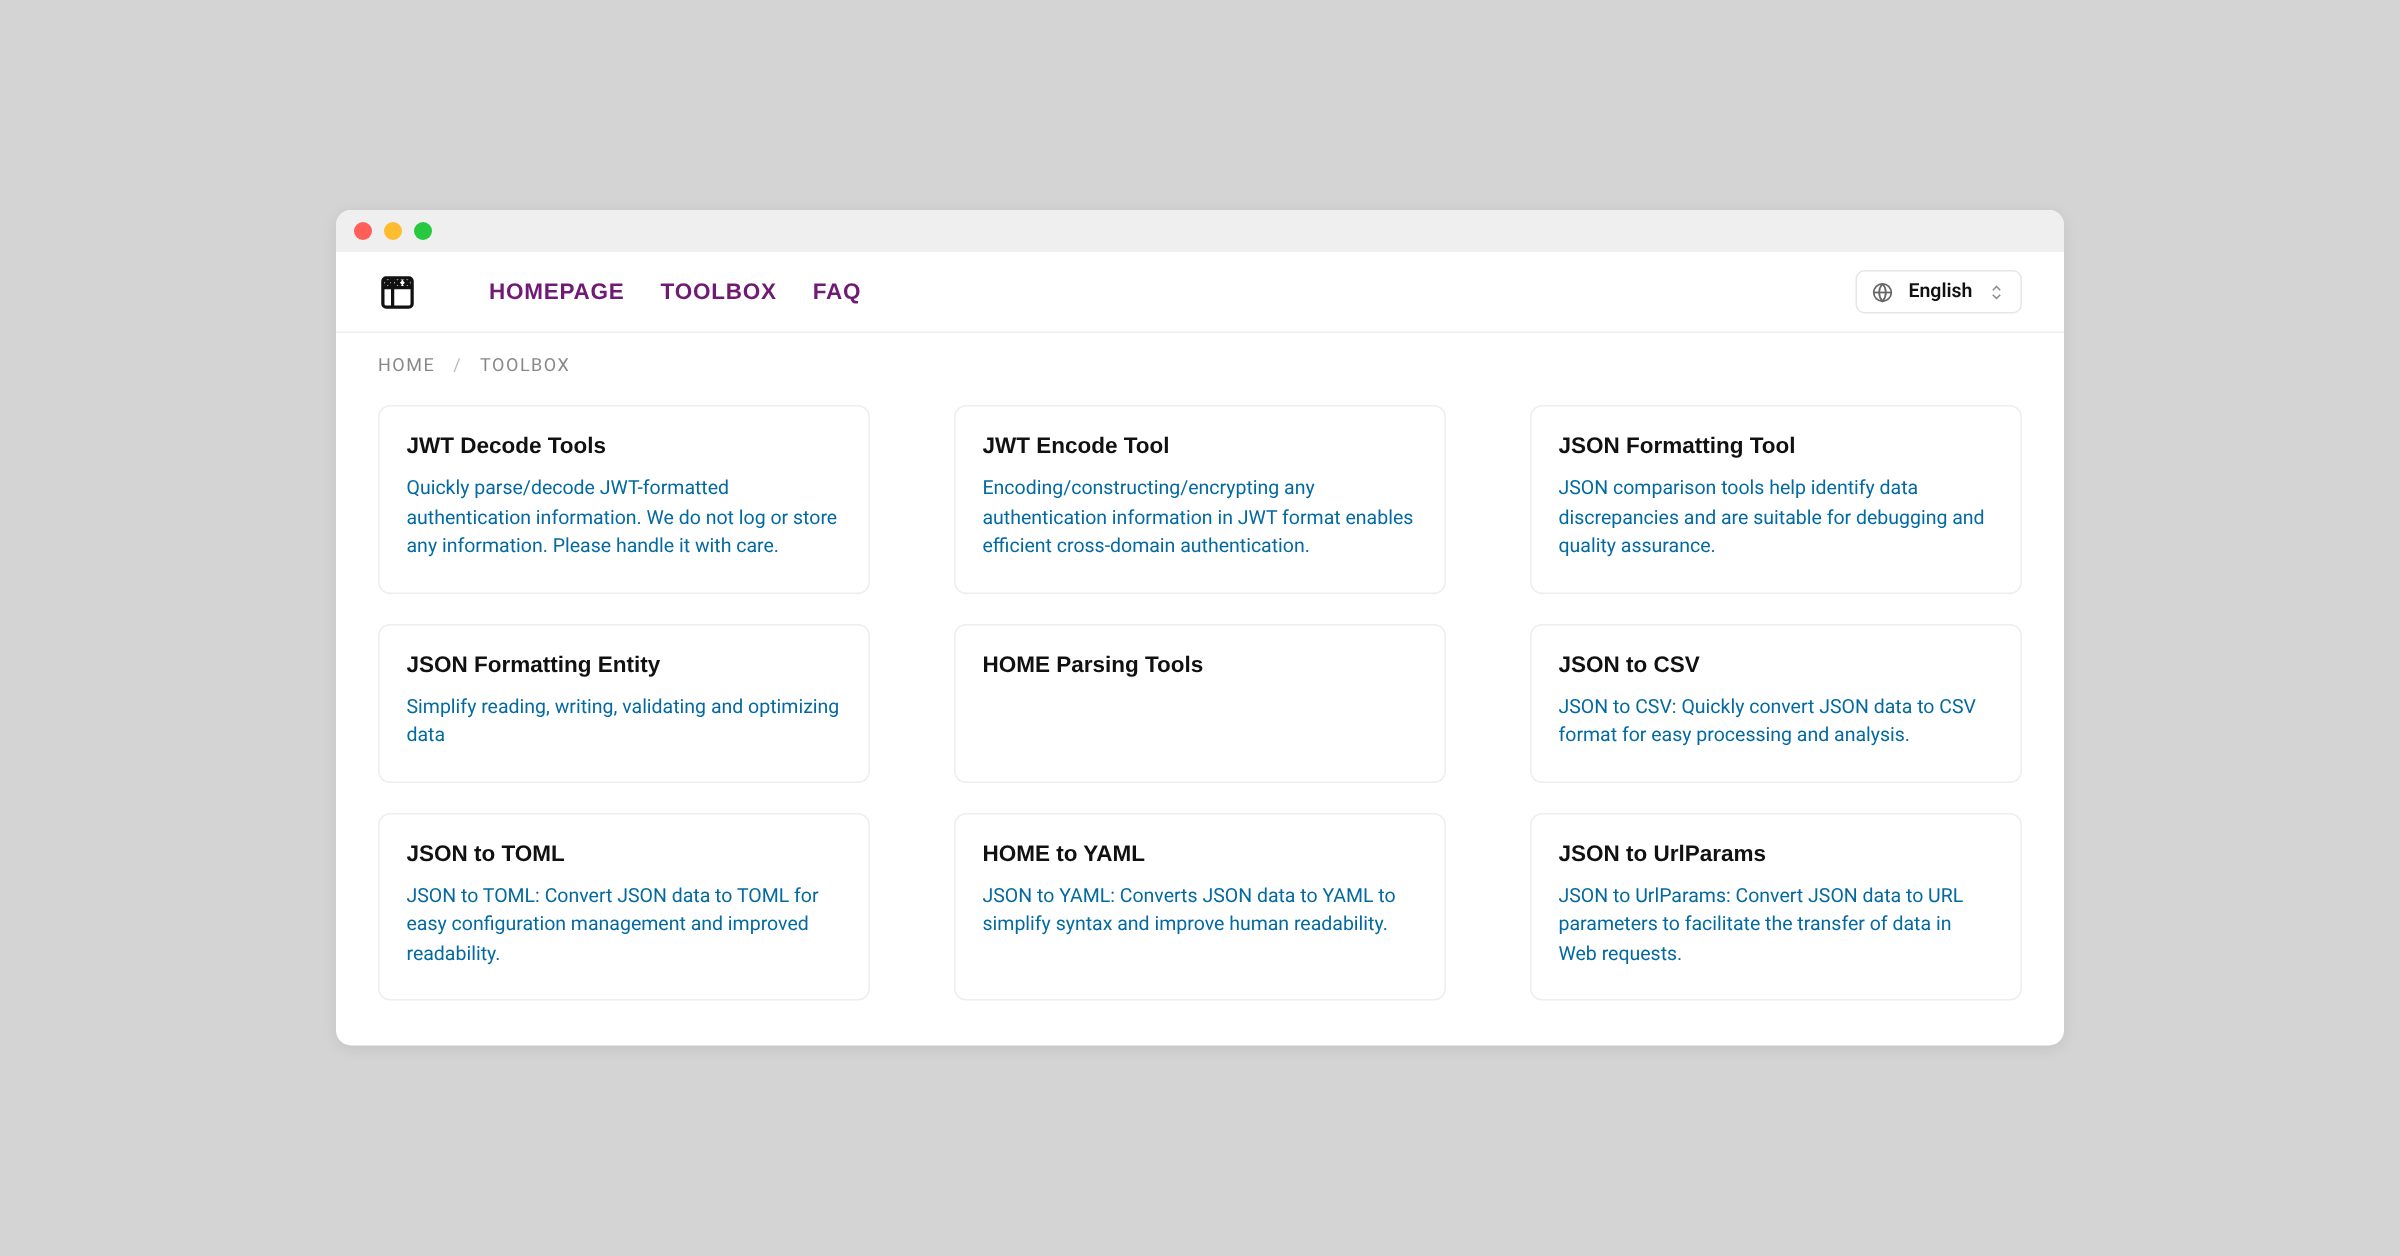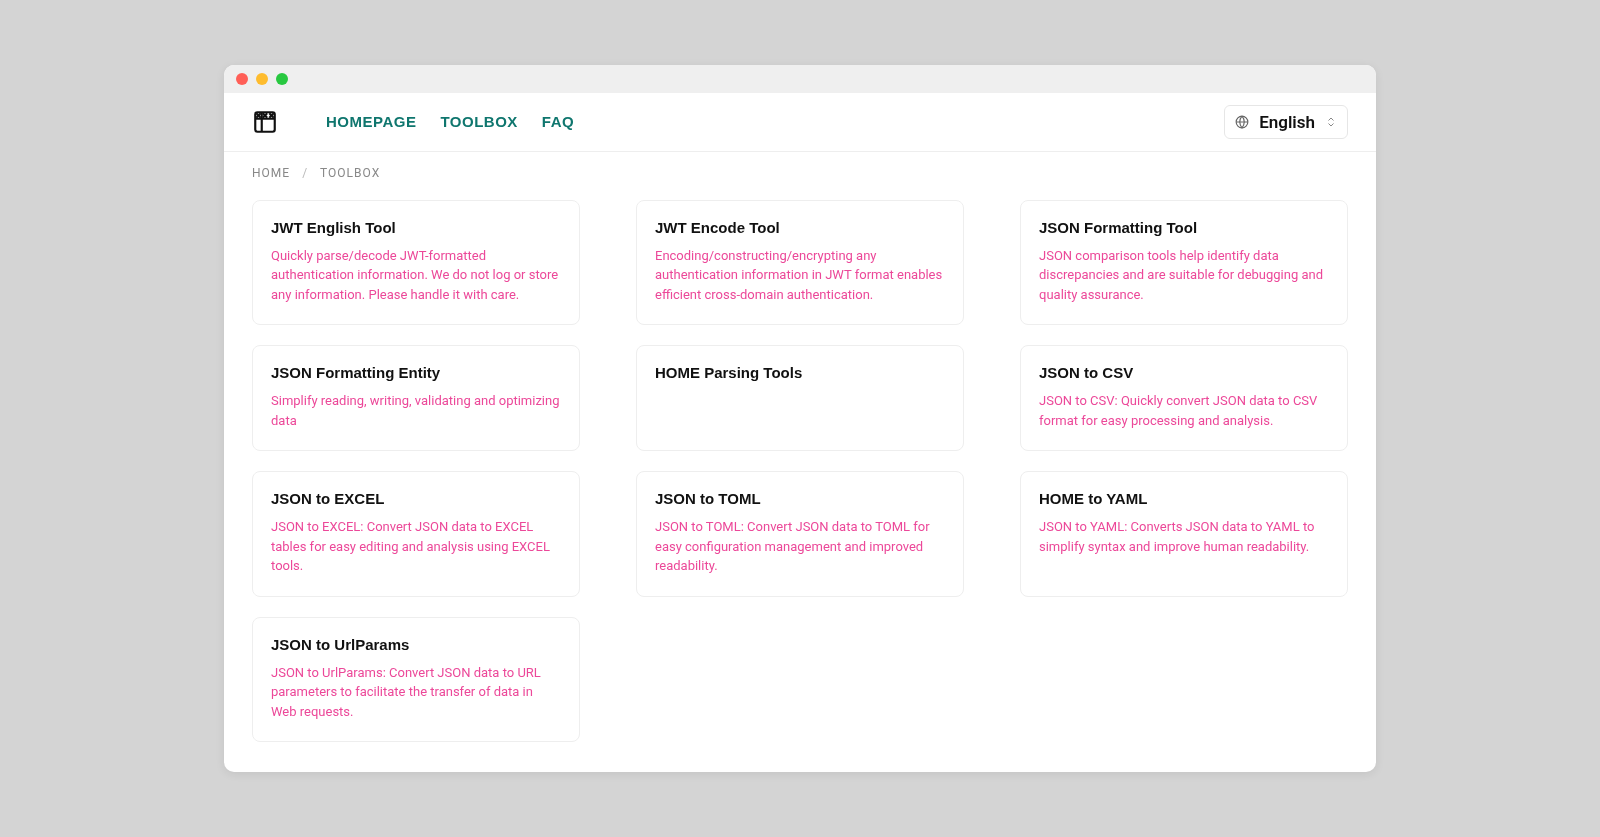--- a/index.html
+++ b/index.html
@@ -61,21 +61,21 @@
 
 .nav {
   display: flex;
   gap: 24px;
 }
 
 .nav-item {
   font-size: 15px;
   font-weight: 700;
   letter-spacing: 0.5px;
-  color: #0f766e;
+  color: #701a75;
   font-family: Arial, sans-serif;
   cursor: pointer;
 }
 
 .lang-selector {
   margin-left: auto;
   display: flex;
   align-items: center;
   border: 1px solid #e6e6e6;
   border-radius: 6px;
@@ -84,21 +84,21 @@
   cursor: pointer;
   min-width: 108px;
 }
 
 .lang-selector .globe {
   font-size: 14px;
   color: #555;
 }
 
 .lang-selector .lang-label {
-  font-size: 17px;
+  font-size: 13px;
   font-weight: 600;
   color: #111;
   flex: 1;
 }
 
 .lang-selector .updown {
   width: 12px;
   height: 12px;
 }
 
@@ -138,21 +138,21 @@
   font-size: 15px;
   font-weight: 700;
   color: #111;
   font-family: Arial, sans-serif;
   margin-bottom: 10px;
 }
 
 .card-desc {
   font-size: 13px;
   line-height: 1.5;
-  color: #ec4899;
+  color: #0369a1;
 }
 </style>
 </head>
 <body>
 
 <div class="window">
   <div class="titlebar">
     <div class="dot red"></div>
     <div class="dot yellow"></div>
     <div class="dot green"></div>
@@ -190,21 +190,21 @@
   </div>
 
   <div class="breadcrumb">
     <span class="breadcrumb-item">HOME</span>
     <span class="breadcrumb-sep">/</span>
     <span class="breadcrumb-item">TOOLBOX</span>
   </div>
 
   <div class="grid">
     <div class="card">
-      <div class="card-title">JWT English Tool</div>
+      <div class="card-title">JWT Decode Tools</div>
       <div class="card-desc">Quickly parse/decode JWT-formatted authentication information. We do not log or store any information. Please handle it with care.</div>
     </div>
     <div class="card">
       <div class="card-title">JWT Encode Tool</div>
       <div class="card-desc">Encoding/constructing/encrypting any authentication information in JWT format enables efficient cross-domain authentication.</div>
     </div>
     <div class="card">
       <div class="card-title">JSON Formatting Tool</div>
       <div class="card-desc">JSON comparison tools help identify data discrepancies and are suitable for debugging and quality assurance.</div>
     </div>
@@ -213,24 +213,20 @@
       <div class="card-desc">Simplify reading, writing, validating and optimizing data</div>
     </div>
     <div class="card">
       <div class="card-title">HOME Parsing Tools</div>
     </div>
     <div class="card">
       <div class="card-title">JSON to CSV</div>
       <div class="card-desc">JSON to CSV: Quickly convert JSON data to CSV format for easy processing and analysis.</div>
     </div>
     <div class="card">
-      <div class="card-title">JSON to EXCEL</div>
-      <div class="card-desc">JSON to EXCEL: Convert JSON data to EXCEL tables for easy editing and analysis using EXCEL tools.</div>
-    </div>
-    <div class="card">
       <div class="card-title">JSON to TOML</div>
       <div class="card-desc">JSON to TOML: Convert JSON data to TOML for easy configuration management and improved readability.</div>
     </div>
     <div class="card">
       <div class="card-title">HOME to YAML</div>
       <div class="card-desc">JSON to YAML: Converts JSON data to YAML to simplify syntax and improve human readability.</div>
     </div>
     <div class="card">
       <div class="card-title">JSON to UrlParams</div>
       <div class="card-desc">JSON to UrlParams: Convert JSON data to URL parameters to facilitate the transfer of data in Web requests.</div>

